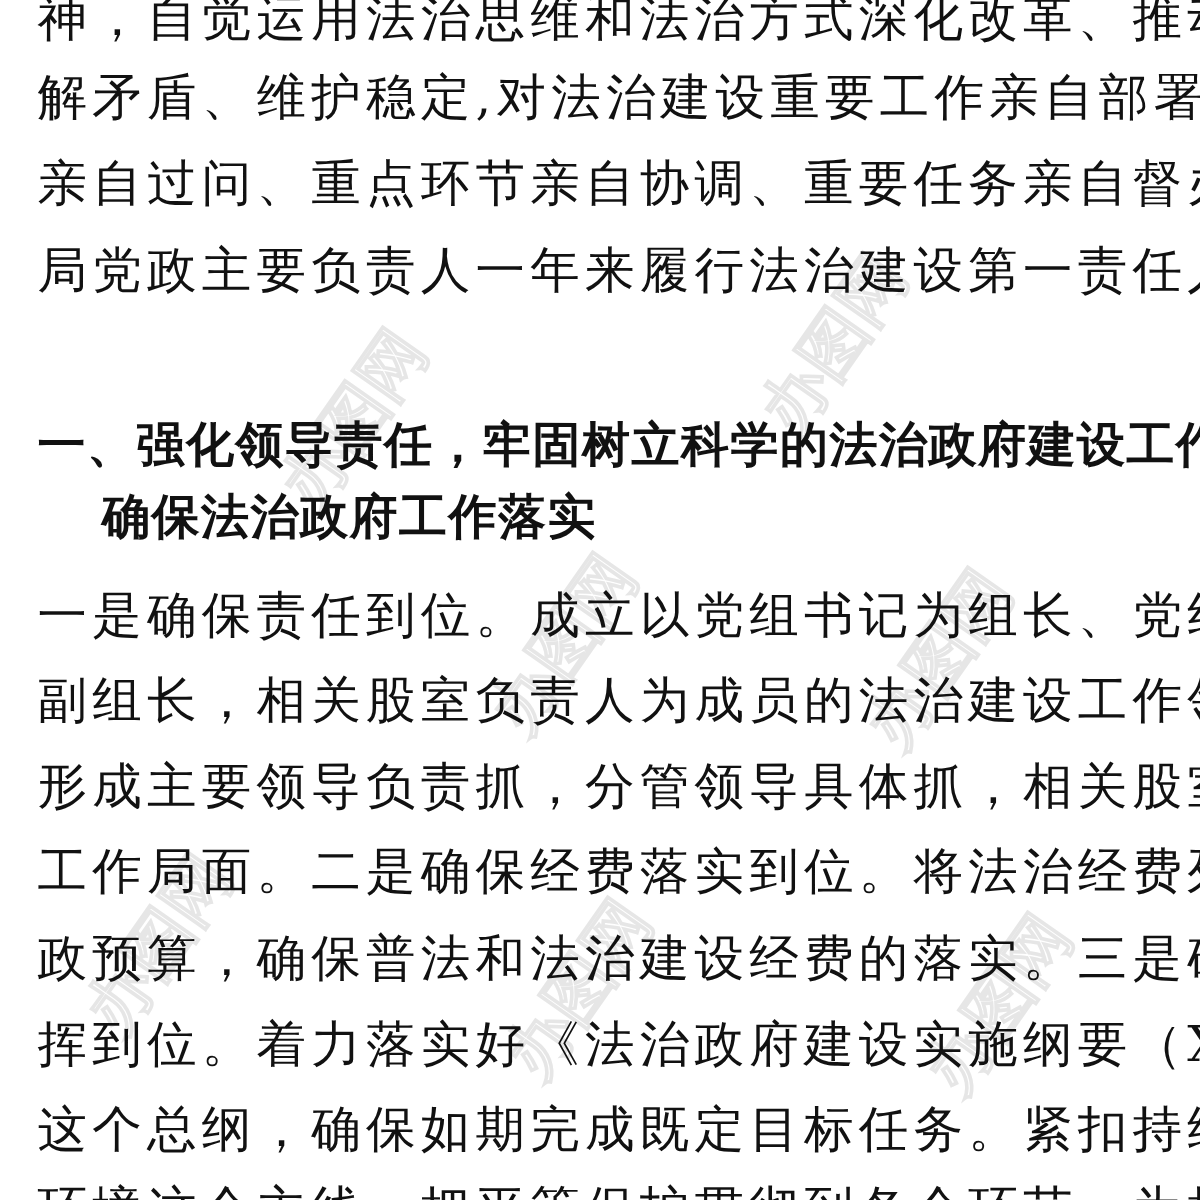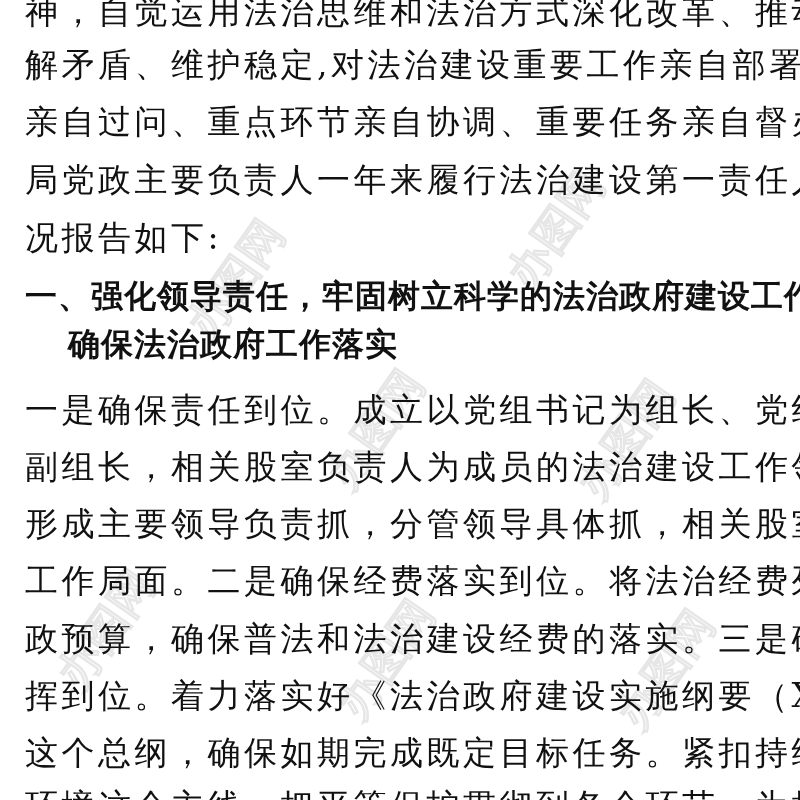--- a/index.html
+++ b/index.html
@@ -58,21 +58,20 @@
   <div class="watermark" style="left:310px; top:400px;">办图网</div>
   <div class="watermark" style="left:560px; top:410px;">办图网</div>
   <div class="watermark" style="left:40px; top:600px;">办图网</div>
   <div class="watermark" style="left:320px; top:630px;">办图网</div>
   <div class="watermark" style="left:600px; top:640px;">办图网</div>
 
   <div class="line" style="top:-8px;">神，自觉运用法治思维和法治方式深化改革、推动发展、化</div>
   <div class="line" style="top:45px;">解矛盾、维护稳定,对法治建设重要工作亲自部署、重大问题</div>
   <div class="line" style="top:102px;">亲自过问、重点环节亲自协调、重要任务亲自督办。现将我</div>
   <div class="line" style="top:160px;">局党政主要负责人一年来履行法治建设第一责任人职责情</div>
-  <div class="line" style="top:218px;">况报告如下:</div>
   <div class="line bold" style="top:276px;">一、强化领导责任，牢固树立科学的法治政府建设工作理念，</div>
   <div class="line bold" style="top:324px;margin-left:43px;">确保法治政府工作落实</div>
   <div class="line" style="top:390px;">一是确保责任到位。成立以党组书记为组长、党组成员记为</div>
   <div class="line" style="top:447px;">副组长，相关股室负责人为成员的法治建设工作领导小组，</div>
   <div class="line" style="top:504px;">形成主要领导负责抓，分管领导具体抓，相关股室配合抓的</div>
   <div class="line" style="top:561px;">工作局面。二是确保经费落实到位。将法治经费列入年度财</div>
   <div class="line" style="top:619px;">政预算，确保普法和法治建设经费的落实。三是确保职能发</div>
   <div class="line" style="top:676px;">挥到位。着力落实好《法治政府建设实施纲要（X-20X年）》</div>
   <div class="line" style="top:733px;">这个总纲，确保如期完成既定目标任务。紧扣持续优化营商</div>
   <div class="line" style="top:786px;">环境这个主线，把平等保护贯彻到各个环节，为持续优化营</div>

